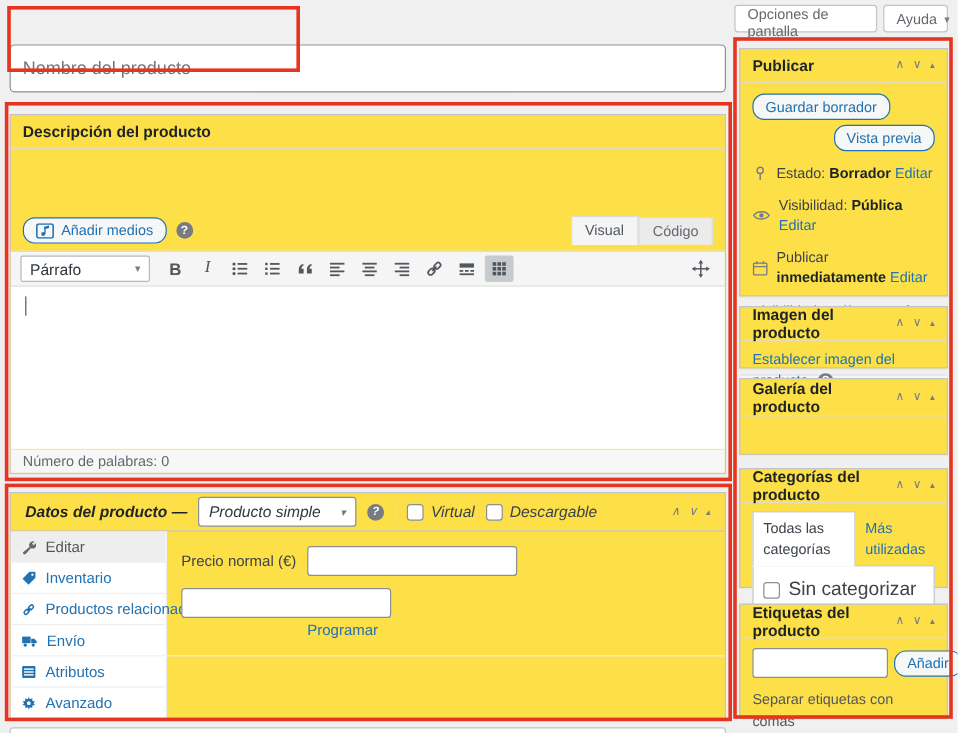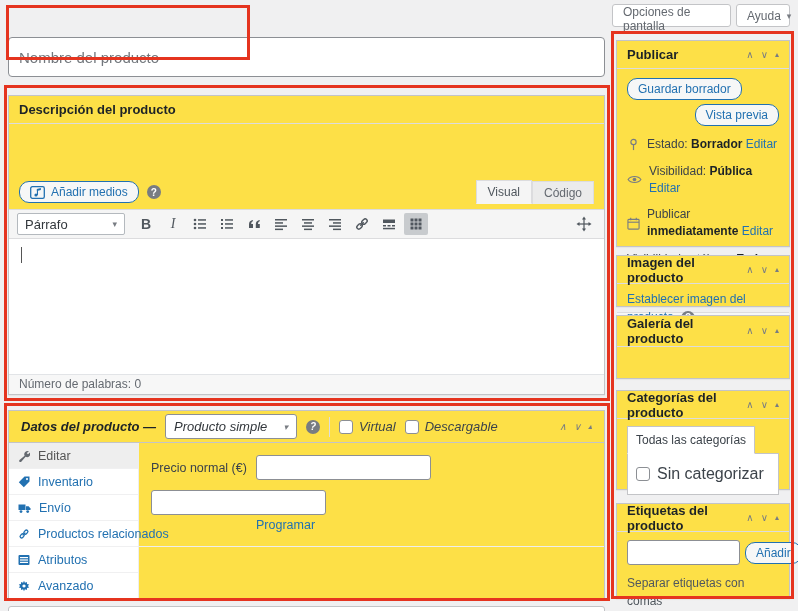--- a/index.html
+++ b/index.html
@@ -305,37 +305,37 @@
           </svg>
           <span>Editar</span>
         </li>
         <li class="dtab">
           <svg width="12" height="12" viewBox="0 0 12 12" fill="#2271b1">
             <path fill-rule="evenodd" d="M6.5 0.5 H11.5 V5.5 L5.8 11.2 0.8 6.2 Z M9 1.9 a1 1 0 1 0 0.01 0 Z"></path>
           </svg>
           <span>Inventario</span>
         </li>
         <li class="dtab">
-          <svg width="13" height="12" viewBox="0 0 13 12" fill="#2271b1">
-            <rect x="0.5" y="2.5" width="7" height="5.5"></rect>
-            <path d="M8 4.2 h2.6 l1.9 2.2 v1.6 H8 Z"></path>
-            <circle cx="3" cy="9.6" r="1.4"></circle>
-              <circle cx="9.7" cy="9.6" r="1.4"></circle>
-          </svg>
-          <span>Envío</span>
-        </li>
-        <li class="dtab">
           <svg width="12" height="12" viewBox="0 0 16 16">
             <g transform="rotate(-45 8 8)" stroke="#2271b1" fill="none" stroke-width="1.7">
               <rect x="1.5" y="6" width="6" height="4" rx="2"></rect>
               <rect x="8.5" y="6" width="6" height="4" rx="2"></rect>
               <line x1="5.5" y1="8" x2="10.5" y2="8"></line>
             </g>
           </svg>
           <span>Productos relacionados</span>
+        </li>
+        <li class="dtab">
+          <svg width="13" height="12" viewBox="0 0 13 12" fill="#2271b1">
+            <rect x="0.5" y="2.5" width="7" height="5.5"></rect>
+            <path d="M8 4.2 h2.6 l1.9 2.2 v1.6 H8 Z"></path>
+            <circle cx="3" cy="9.6" r="1.4"></circle>
+              <circle cx="9.7" cy="9.6" r="1.4"></circle>
+          </svg>
+          <span>Envío</span>
         </li>
         <li class="dtab">
           <svg width="12" height="12" viewBox="0 0 12 12">
             <rect x="0.5" y="1" width="11" height="10" rx="1" fill="#2271b1"></rect>
             <rect x="2" y="3" width="8" height="1.2" fill="#fff"></rect>
             <rect x="2" y="5.4" width="8" height="1.2" fill="#fff"></rect>
             <rect x="2" y="7.8" width="8" height="1.2" fill="#fff"></rect>
           </svg>
           <span>Atributos</span>
         </li>
@@ -456,20 +456,21 @@
       <span>Categorías del producto</span>
       <div class="handle-actions">
         <span>∧</span>
         <span>∨</span>
         <span class="tri">▴</span>
       </div>
     </div>
     <div class="side-body" style="padding-top:7px;">
       <div class="cat-tabs">
         <span class="cat-tab-active">Todas las categorías</span>
+        <span class="cat-tab-link">Más utilizadas</span>
       </div>
       <div class="cat-box">
         <label class="cat-check">
           <span class="checkbox"></span>
           <span>Sin categorizar</span>
         </label>
       </div>
       <a class="addcat">+ Añadir nueva categoría</a>
     </div>
   </div>

